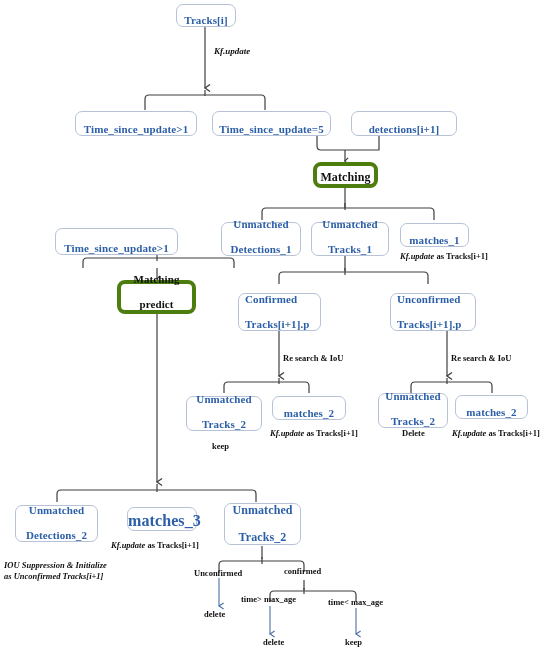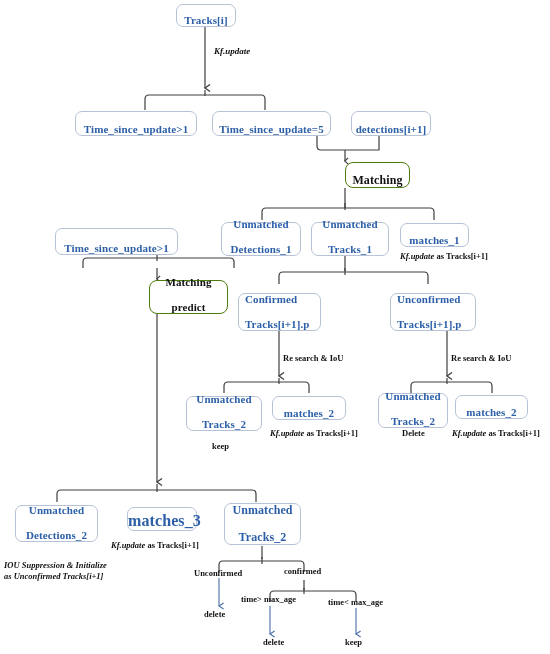--- a/index.html
+++ b/index.html
@@ -5,21 +5,21 @@
   html,body{margin:0;padding:0;background:#ffffff;}
   body{width:550px;height:654px;position:relative;overflow:hidden;
        font-family:"Liberation Serif",serif;}
   #canvas{position:absolute;left:0;top:0;width:550px;height:654px;}
   svg.lines{position:absolute;left:0;top:0;width:550px;height:654px;pointer-events:none;}
 
   .node{position:absolute;box-sizing:border-box;border:1px solid #b6c3d6;
         border-radius:7px;background:#ffffff;color:#2c5fa8;
         font-weight:bold;text-align:center;display:flex;align-items:flex-end;
         justify-content:center;line-height:1.12;letter-spacing:.1px;}
-  .node.dark{color:#111111;border:1px solid #4d7c0f;border-radius:8px;margin-left:32px;}
+  .node.dark{color:#111111;border:4px solid #4d7c0f;border-radius:8px;}
   .node span{display:block;width:100%;}
 
   .lbl{position:absolute;color:#111111;font-weight:bold;white-space:nowrap;
        line-height:1.25;}
   .lbl.it{font-style:italic;}
   .lbl .rom{font-style:normal;margin-top:38px;}
 </style>
 </head>
 <body>
 
@@ -96,21 +96,21 @@
   </div>
 
   <div class="node" style="left:75px;top:111px;width:122px;height:25px;font-size:11px;">
     <span>Time_since_update&gt;1</span>
   </div>
 
   <div class="node" style="left:212px;top:111px;width:119px;height:25px;font-size:11px;">
     <span>Time_since_update=5</span>
   </div>
 
-  <div class="node" style="left:351px;top:111px;width:80px;height:25px;font-size:11px;">
+  <div class="node" style="left:351px;top:111px;width:106px;height:25px;font-size:11px;">
     <span>detections[i+1]</span>
   </div>
 
   <div class="node dark" style="left:313px;top:162px;width:65px;height:26px;font-size:12px;">
     <span>Matching</span>
   </div>
 
   <div class="node" style="left:55px;top:228px;width:123px;height:27px;font-size:11px;">
     <span>Time_since_update&gt;1</span>
   </div>

